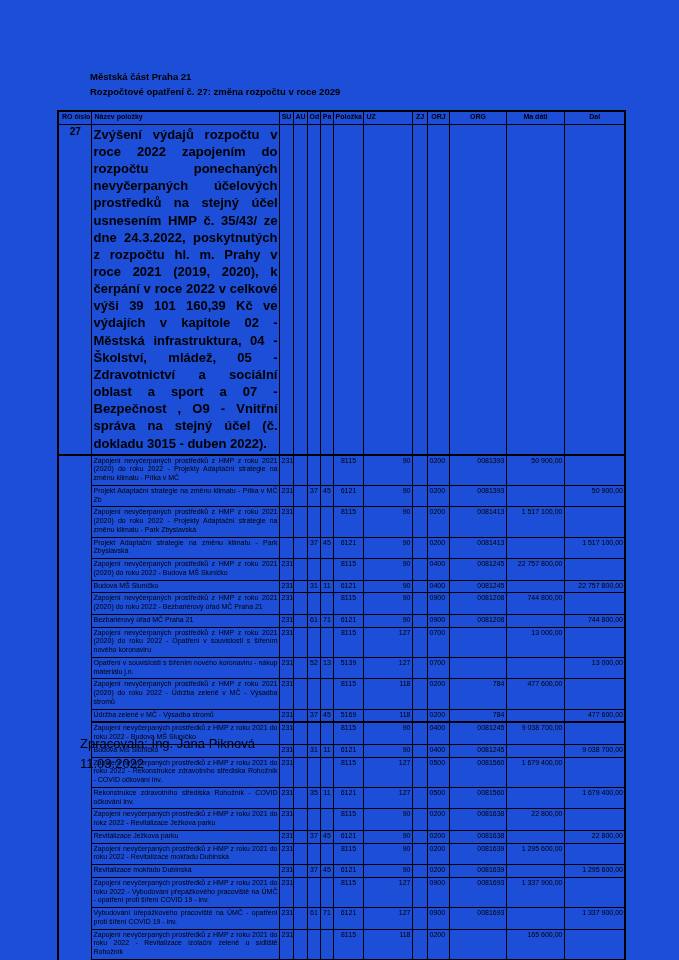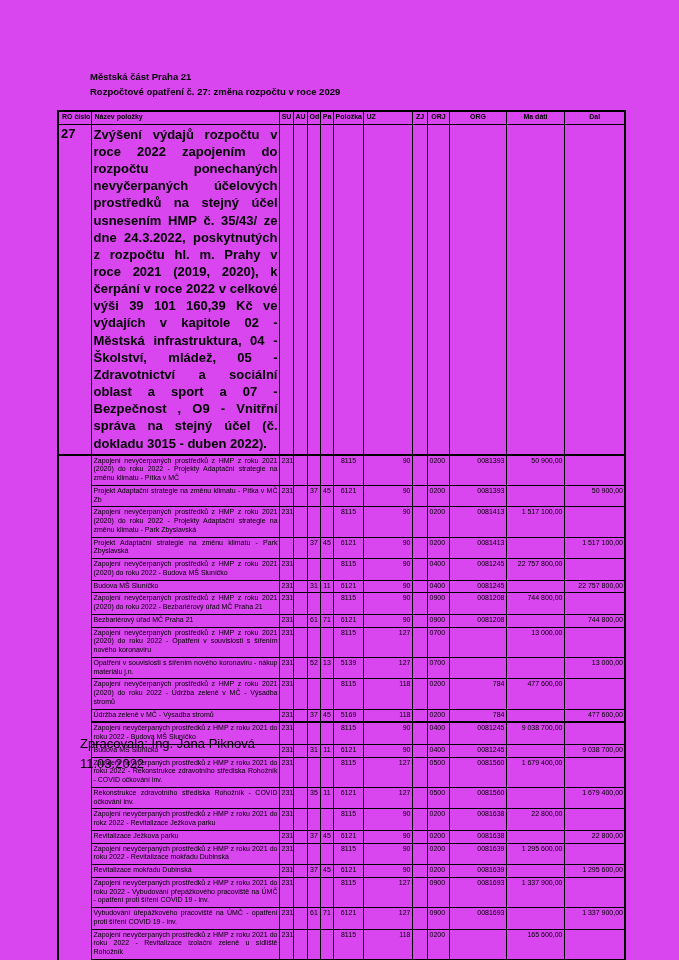--- a/index.html
+++ b/index.html
@@ -1,17 +1,17 @@
 <!DOCTYPE html>
 <html><head>
 <meta charset="utf-8">
 <style>
   html,body{margin:0;padding:0;background:#e8e8e8;}
   .page{
-    position:relative;width:679px;height:960px;background:#d946ef;
+    position:relative;width:679px;height:960px;background:#1d4ed8;
     font-family:"Liberation Sans","DejaVu Sans",sans-serif;color:#000;
     overflow:hidden;margin:0 auto;
     box-shadow:0 0 4px rgba(0,0,0,.25);
   }
   .doc-title{position:absolute;left:90px;top:70px;font-size:9.5px;font-weight:bold;line-height:1.55;}
   .doc-title div{white-space:nowrap;}
   table.budget{
     position:absolute;left:57px;top:110px;width:567px;
     border-collapse:collapse;table-layout:fixed;
     font-size:7px;line-height:1.25;
@@ -22,22 +22,22 @@
   }
   table.budget{border:2px solid #000;}
   thead th{
     font-size:7px;font-weight:bold;text-align:center;padding:2px 1px;
     white-space:nowrap;vertical-align:middle;
   }
   thead th.h-left{text-align:left;padding-left:3px;}
   
   tr.block td{border-bottom:2px solid #000;}
   td.ro-cell{
-    vertical-align:bottom;text-align:left;font-weight:bold;
-    padding:0 2px 1px 0;font-size:13px;border-right:2px solid #000;
+    vertical-align:bottom;text-align:center;font-weight:bold;
+    padding:0 2px 1px 0;font-size:10px;border-right:2px solid #000;
   }
   td.summary-cell{
     font-weight:bold;text-align:justify;font-size:13px;line-height:1.32;
     padding:2px 3px 3px 3px;border-right:2px solid #000;
   }
   td.ro-span{border-right:2px solid #000;}
   
   td.c-name{
     text-align:justify;padding:1.5px 3px 4px 3px;border-right:2px solid #000;
   }

